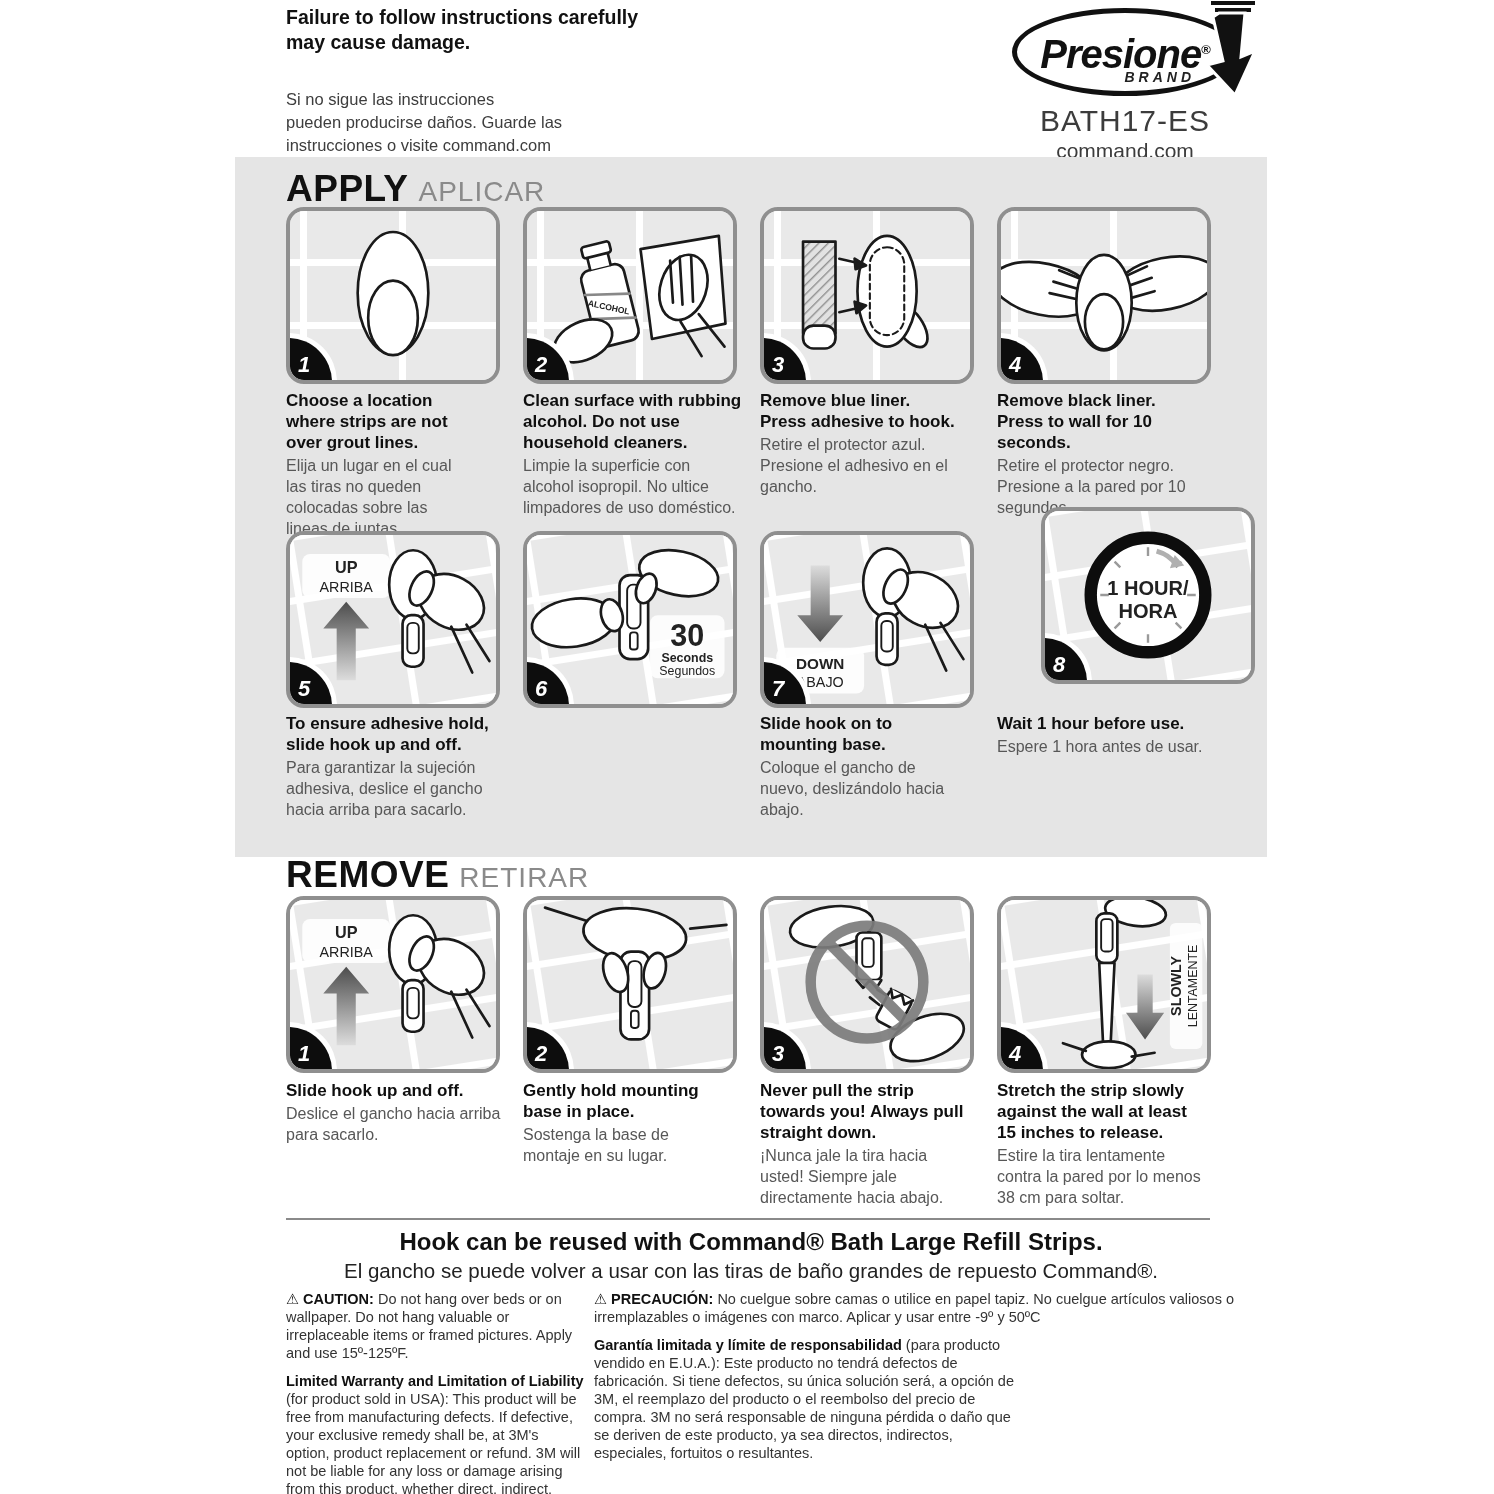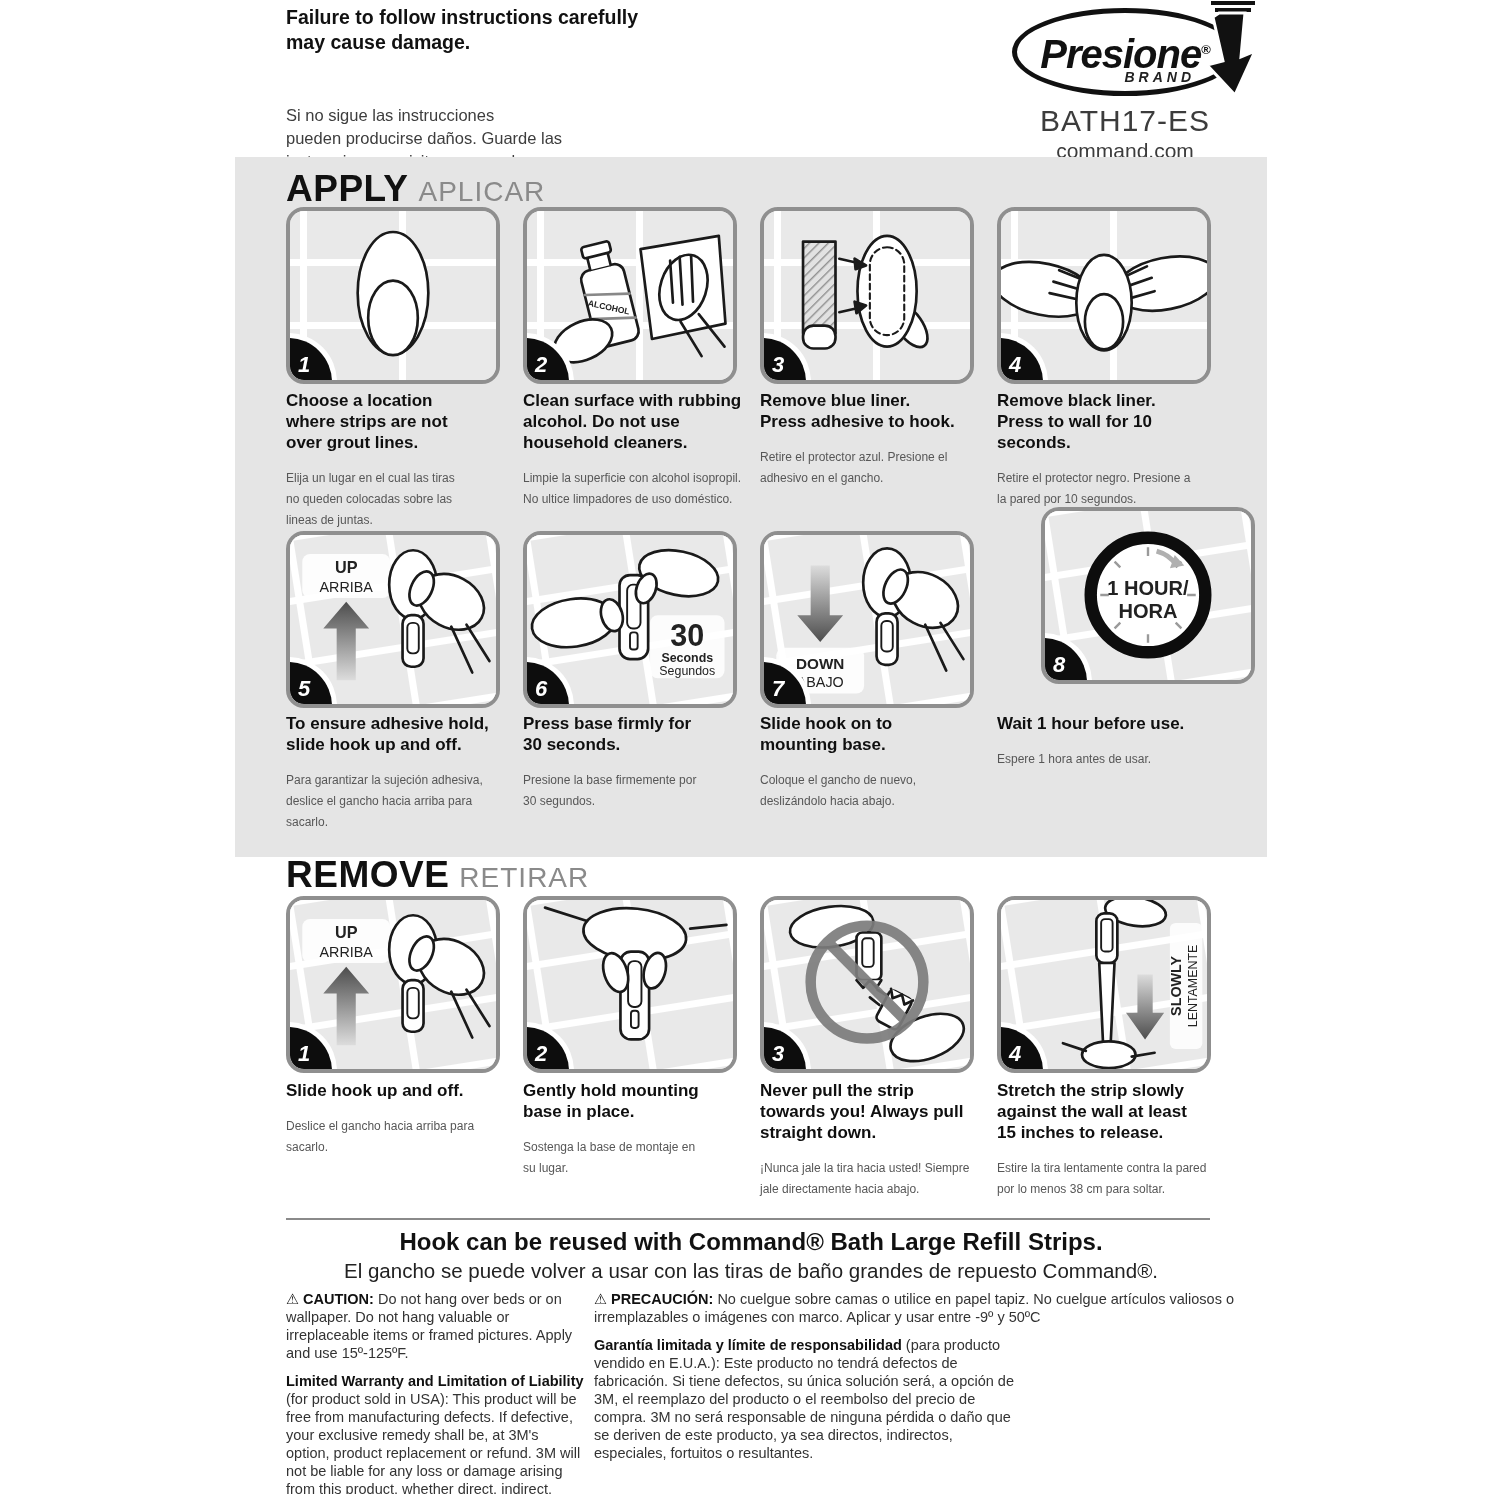--- a/index.html
+++ b/index.html
@@ -2,21 +2,21 @@
 <html><head>
 <meta charset="utf-8">
 <style>
   html,body{margin:0;padding:0;background:#fff;}
   .page{position:relative;width:1484px;height:1494px;background:#fff;overflow:hidden;
         font-family:"Liberation Sans","DejaVu Sans",sans-serif;color:#111;}
   .abs{position:absolute;}
 
   
   .warn-en div{font-size:19.5px;font-weight:bold;line-height:25px;color:#111;}
-  .warn-es{margin-top:20px;}
+  .warn-es{margin-top:4px;}
   .warn-es div{font-size:16.5px;line-height:23px;color:#3d3d3d;}
   .logo-wrap{width:300px;text-align:center;}
   .logo-oval{position:relative;margin:0 auto;width:216px;height:78px;border:5px solid #111;
              border-radius:50%;background:#fff;}
   .logo-word{font-size:40px;font-weight:bold;font-style:italic;line-height:74px;letter-spacing:-1px;}
   .logo-reg{font-size:13px;vertical-align:super;font-style:normal;}
   .logo-brand{position:absolute;right:38px;bottom:6px;font-size:14px;letter-spacing:4px;
               font-style:italic;color:#222;font-weight:bold;}
   .logo-arrow{position:absolute;right:-30px;top:-14px;}
   .logo-model{margin-top:8px;font-size:30px;color:#3c3c3c;letter-spacing:1px;}
@@ -42,21 +42,21 @@
 
   
   .badge{position:absolute;left:-2px;bottom:-2px;width:50px;height:50px;z-index:3;}
   .badge .w{position:absolute;left:0;bottom:0;width:49px;height:49px;background:#fff;border-radius:0 100% 0 0;}
   .badge .b{position:absolute;left:0;bottom:0;width:44px;height:44px;background:#0d0d0d;border-radius:0 100% 0 0;}
   .badge .n{position:absolute;left:10px;bottom:4px;color:#fff;font-weight:bold;font-size:22px;font-style:italic;}
 
   
   .cap{position:absolute;width:222px;}
   .cap .en{font-weight:bold;font-size:17px;line-height:21px;color:#0f0f0f;}
-  .cap .es{font-size:12px;line-height:21px;color:#575757;margin-top:15px;}
+  .cap .es{font-size:16px;line-height:21px;color:#575757;margin-top:2px;}
 
   
   .rule{background:#8a8a8a;height:2px;}
   .reuse-en{font-size:24px;font-weight:bold;text-align:center;color:#111;}
   .reuse-es{font-size:20.5px;text-align:center;color:#222;}
   .legal{font-size:14.5px;line-height:18px;color:#333;}
   .legal .b{font-weight:bold;color:#111;}
   .legal p{margin:0 0 10px 0;}
 </style>
 </head>
@@ -295,24 +295,20 @@
         <div class="w"></div>
         <div class="b"></div>
         <span class="n">8</span>
       </div>
   </div>
 
   <div class="cap" style="left:286px;top:713px;">
     <div class="en">To ensure adhesive hold, slide hook up and off.</div>
     <div class="es">Para garantizar la sujeción adhesiva, deslice el gancho hacia arriba para sacarlo.</div>
   </div>
-  <div class="cap" style="left:523px;top:713px;width:190px;">
-    <div class="en">Press base firmly for 30 seconds.</div>
-    <div class="es">Presione la base firmemente por 30 segundos.</div>
-  </div>
   <div class="cap" style="left:760px;top:713px;width:190px;">
     <div class="en">Slide hook on to mounting base.</div>
     <div class="es">Coloque el gancho de nuevo, deslizándolo hacia abajo.</div>
   </div>
   <div class="cap" style="left:997px;top:713px;">
     <div class="en">Wait 1 hour before use.</div>
     <div class="es">Espere 1 hora antes de usar.</div>
   </div>
 
   <div class="abs sec-title" style="left:286px;top:854px;">

